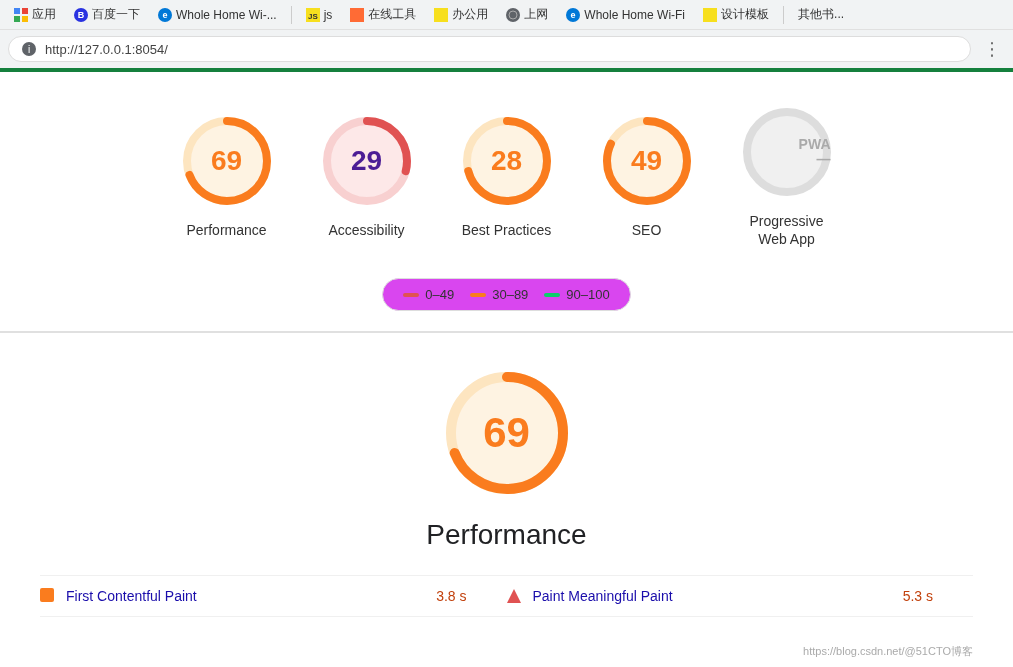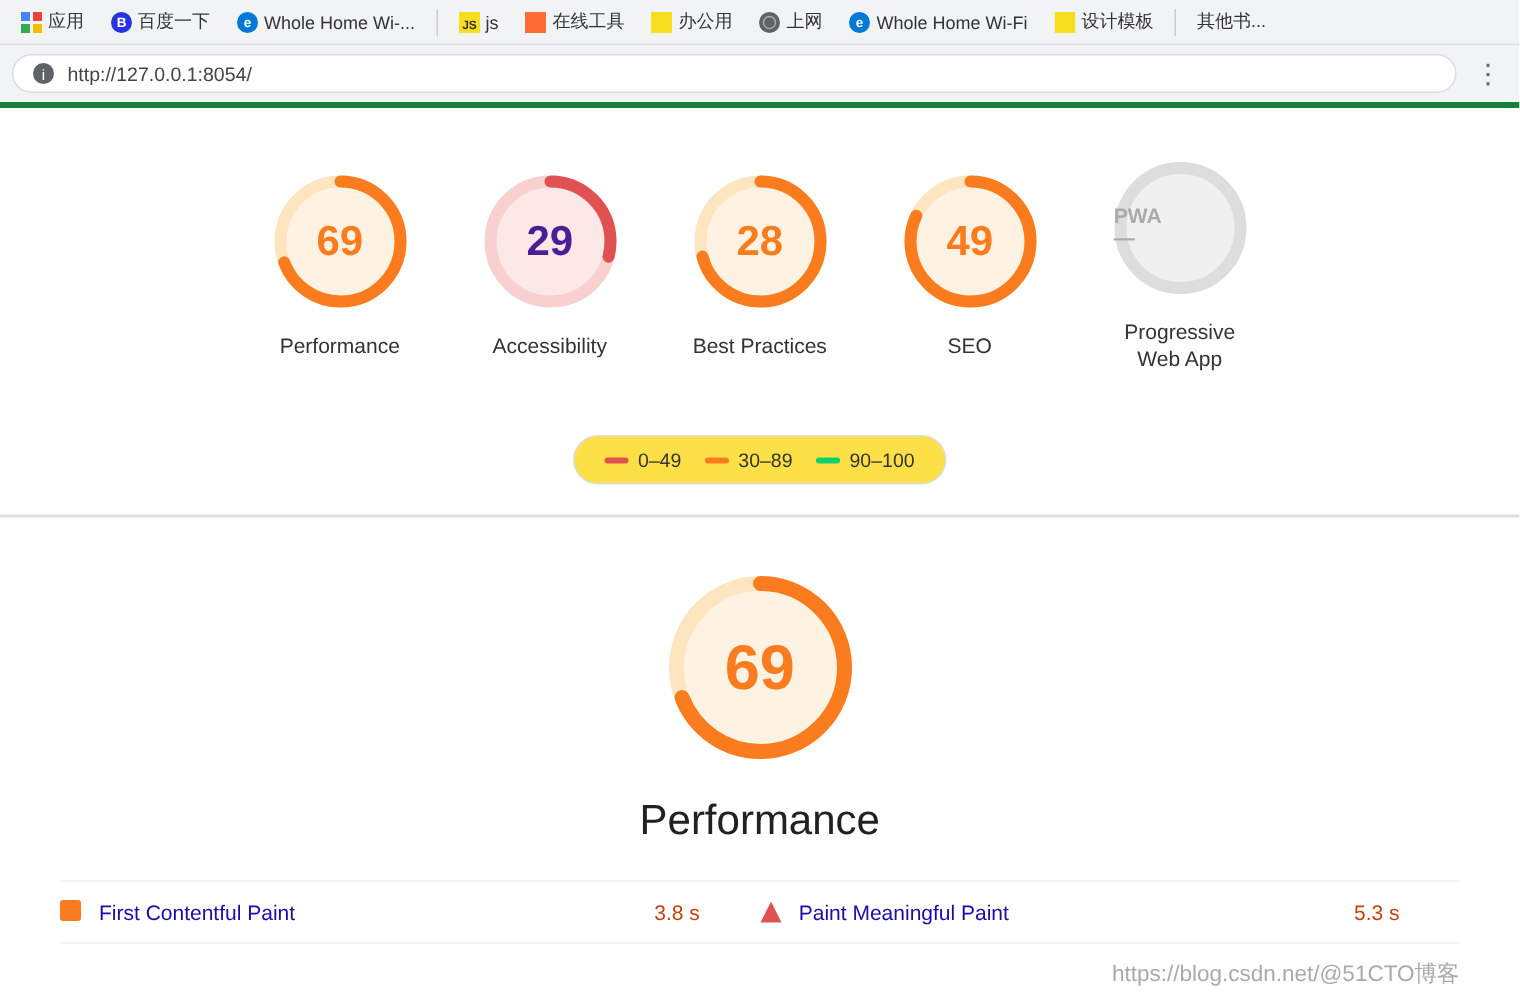--- a/index.html
+++ b/index.html
@@ -27,21 +27,21 @@
     .score-circle { position: relative; width: 100px; height: 100px; }
     .score-circle svg { width: 100%; height: 100%; transform: rotate(-90deg); }
     .score-number { position: absolute; top: 50%; left: 50%; transform: translate(-50%, -50%); font-size: 28px; font-weight: bold; }
     .score-label { font-size: 14px; color: #333; text-align: center; line-height: 1.3; }
 
     
     .color-orange { color: #fa7c1e; }
     .color-red { color: #4c1d95; }
 
     
-    .legend { display: flex; align-items: center; gap: 16px; background: #fde047; border: 1px solid #ddd; border-radius: 20px; padding: 8px 20px; font-size: 13px; margin-top: 12px; }
+    .legend { display: flex; align-items: center; gap: 16px; background: #d946ef; border: 1px solid #ddd; border-radius: 20px; padding: 8px 20px; font-size: 13px; }
     .legend-item { display: flex; align-items: center; gap: 6px; }
     .legend-dot { width: 16px; height: 4px; border-radius: 2px; }
     .legend-dot-red { background: #e05252; }
     .legend-dot-orange { background: #fa7c1e; }
     .legend-dot-green { background: #0cce6b; }
 
     
     .perf-section { padding: 30px 40px; display: flex; flex-direction: column; align-items: center; }
     .perf-circle { position: relative; width: 140px; height: 140px; margin-bottom: 16px; }
     .perf-circle svg { width: 100%; height: 100%; transform: rotate(-90deg); }
@@ -61,21 +61,21 @@
     .metrics-row { display: flex; align-items: center; padding: 12px 0; border-top: 1px solid #f0f0f0; }
     .metrics-row-left { flex: 1; display: flex; align-items: flex-start; gap: 12px; }
     .metrics-row-right { flex: 1; display: flex; align-items: center; gap: 12px; }
     .metric-icon { width: 14px; height: 14px; border-radius: 2px; flex-shrink: 0; }
     .metric-icon-orange { background: #fa7c1e; }
     .metric-name { color: #1a0dab; font-size: 14px; }
     .metric-value { font-size: 14px; font-weight: 500; margin-left: auto; padding-right: 40px; }
     .metric-value-orange { color: #c2410c; }
 
     
-    .watermark { position: fixed; bottom: 8px; right: 40px; font-size: 15px; color: #aaa; }
+    .watermark { position: fixed; bottom: 8px; right: 40px; font-size: 11px; color: #aaa; }
   </style>
 </head>
 <body>
 
 <div class="browser-chrome">
   <div class="bookmarks-bar">
     <div class="bookmark-item">
       <svg width="14" height="14" viewBox="0 0 14 14">
         <rect x="0" y="0" width="6" height="6" fill="#4285f4"></rect>
           <rect x="8" y="0" width="6" height="6" fill="#ea4335"></rect>
@@ -202,21 +202,21 @@
           <span class="score-number color-orange">49</span>
         </div>
         <span class="score-label">SEO</span>
       </div>
 
       <div class="score-card">
         <div class="score-circle">
           <svg viewBox="0 0 100 100">
             <circle cx="50" cy="50" r="40" fill="#f0f0f0" stroke="#ddd" stroke-width="8"></circle>
           </svg>
-          <span style="position:absolute;top:50%;left:50%;transform:translate(-50%,-50%);font-size:14px;font-weight:bold;color:#aaa;text-align:left;line-height:1.1;width:88px;">PWA<br>—</span>
+          <span style="position:absolute;top:50%;left:50%;transform:translate(-50%,-50%);font-size:14px;font-weight:bold;color:#aaa;text-align:right;line-height:1.1;width:88px;">PWA<br>—</span>
         </div>
         <span class="score-label">Progressive<br>Web App</span>
       </div>
 
     </div>
 
     <div class="legend">
       <div class="legend-item">
         <div class="legend-dot legend-dot-red"></div>
         <span>0–49</span>

